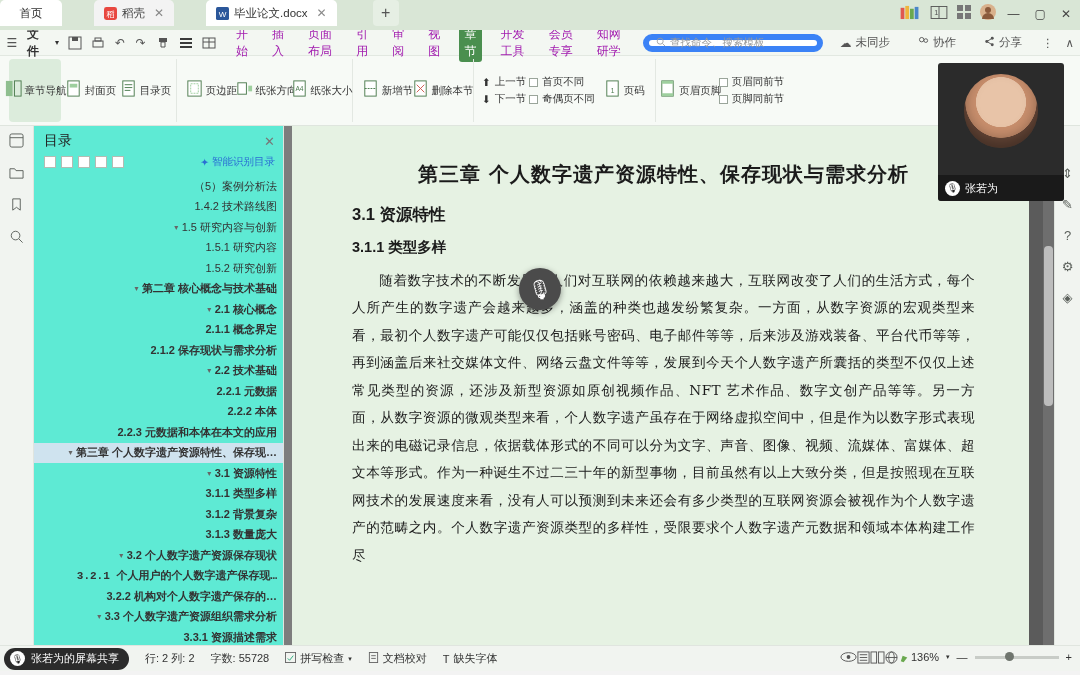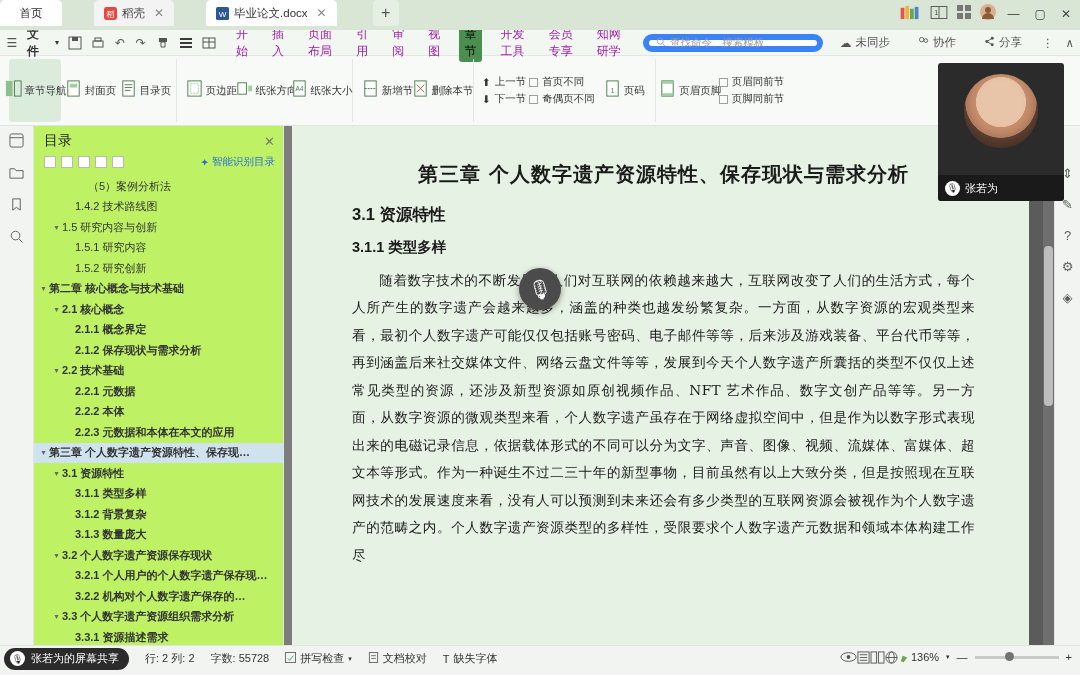--- a/index.html
+++ b/index.html
@@ -42,21 +42,21 @@
   
   .menurow {
     height: 26px; background: #f3f7f2; display: flex; align-items: center;
     padding: 0 6px; gap: 9px; font-size: 12px; color: #333;
     border-bottom: 1px solid #e2e8e1;
   }
   .menurow .file-btn { display: flex; align-items: center; gap: 16px; font-weight: bold; }
   .qicon { width: 17px; height: 17px; display: flex; align-items: center; justify-content: center; color: #555; font-size: 12px; }
   .ribbon-tabs { display: flex; align-items: center; gap: 14px; margin-left: 6px; font-size: 12px; }
   .ribbon-tabs .rt { padding: 2px 5px; color: #a21caf; }
-  .ribbon-tabs .rt.active { background: #4a8f4f; color: #000000; border-radius: 3px; }
+  .ribbon-tabs .rt.active { background: #4a8f4f; color: #ffffff; border-radius: 3px; }
   .searchbox {
     margin-left: 8px; height: 18px; flex: 0 0 180px; background: #fff;
     border: 6px solid #3b82f6; border-radius: 9px; display: flex; align-items: center;
     gap: 4px; padding: 0 7px; font-size: 10.5px; color: #999;
   }
   .menurow-right { margin-left: auto; display: flex; align-items: center; gap: 12px; font-size: 11.5px; color: #555; }
 
   
   .ribbon {
     height: 70px; background: #f7faf6; display: flex; align-items: stretch;
@@ -77,35 +77,35 @@
   
   .bodyrow { display: flex; height: 519px; }
 
   .iconrail {
     width: 34px; background: #f1f4f0; display: flex; flex-direction: column;
     align-items: center; padding-top: 7px; gap: 14px; font-size: 14px; color: #5a5f5a;
     border-right: 1px solid #e0e5df;
   }
 
   
-  .outline { width: 250px; background: #bef264; display: flex; flex-direction: column; border-right: 1px solid #dfe4de; }
+  .outline { width: 250px; background: #5eead4; display: flex; flex-direction: column; border-right: 1px solid #dfe4de; }
   .outline-head {
     display: flex; align-items: center; padding: 6px 8px 2px 10px; font-size: 14px; color: #222;
   }
   .outline-head .x { margin-left: auto; font-size: 13px; color: #777; }
   .outline-tools {
     display: flex; align-items: center; gap: 5px; padding: 3px 8px 5px 10px;
     font-size: 10px; color: #555;
   }
   .tool-sq { width: 12px; height: 12px; border: 1px solid #b4bcb3; background: #fff; display:inline-block; }
   .smart { margin-left: auto; color: #2a6fd4; font-size: 10.5px; display: flex; align-items: center; gap: 3px; }
   .outline-list { flex: 1; overflow: hidden; padding-top: 2px; }
   .oitem {
     display: flex; align-items: center; height: 20.5px; font-size: 11px; color: #333;
-    padding-right: 6px; white-space: nowrap;
+    padding-right: 6px; white-space: nowrap; justify-content: flex-end;
   }
   .oitem .car { width: 11px; text-align: center; font-size: 8px; color: #666; flex: none; }
   .oitem.sel { background: #cfe3ef; }
   .oitem .otxt { overflow: hidden; text-overflow: ellipsis; }
   .oitem.b { font-weight: bold; }
 
   
   .docwrap { flex: 1; background: #5b5b5b; position: relative; overflow: hidden; }
   .ruler-left { position: absolute; left: 0; top: 0; width: 8px; height: 100%; background: #7d7d7d; }
   .page {
@@ -593,21 +593,21 @@
             <span class="otxt">3.1.2 背景复杂</span>
           </div>
           <div class="oitem b" style="padding-left: 30px;">
             <span class="car"></span>
             <span class="otxt">3.1.3 数量庞大</span>
           </div>
           <div class="oitem b" style="padding-left: 17px;">
             <span class="car">▾</span>
             <span class="otxt">3.2 个人数字遗产资源保存现状</span>
           </div>
-          <div class="oitem b" style="padding-left: 30px;">
+          <div class="oitem b" style="padding-left: 30px; font-family: Liberation Mono, monospace;">
             <span class="car"></span>
             <span class="otxt">3.2.1 个人用户的个人数字遗产保存现…</span>
           </div>
           <div class="oitem b" style="padding-left: 30px;">
             <span class="car"></span>
             <span class="otxt">3.2.2 机构对个人数字遗产保存的…</span>
           </div>
           <div class="oitem b" style="padding-left: 17px;">
             <span class="car">▾</span>
             <span class="otxt">3.3 个人数字遗产资源组织需求分析</span>

